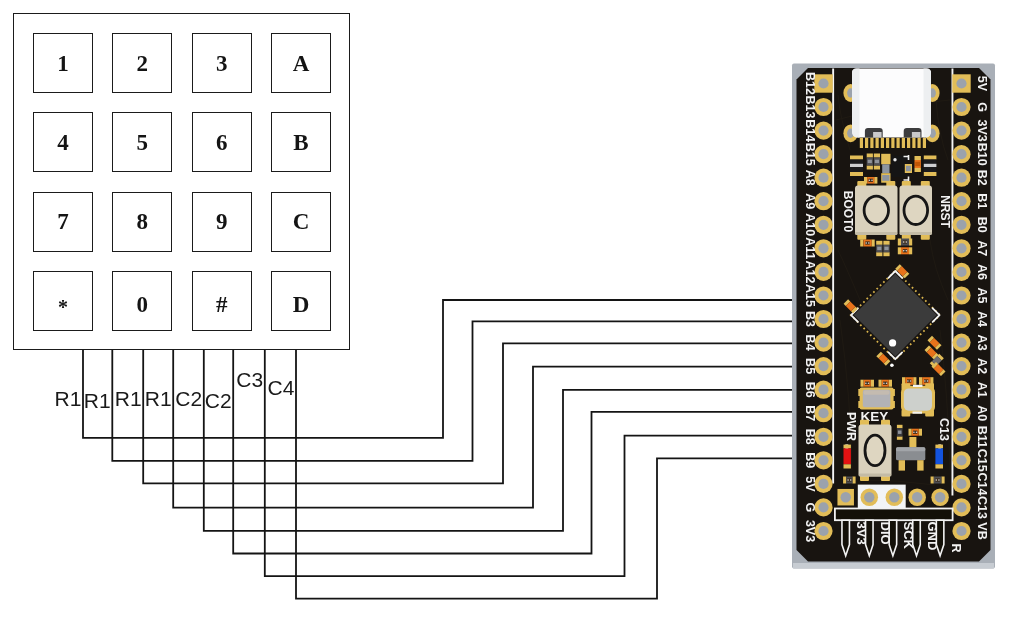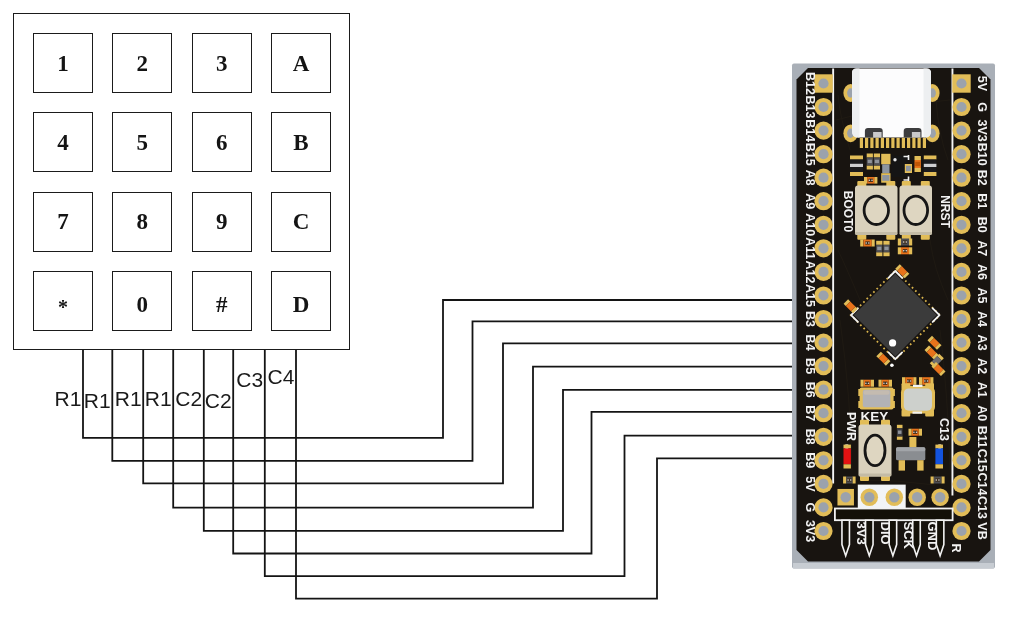--- a/index.html
+++ b/index.html
@@ -464,13 +464,13 @@
 <div class="key" style="left:271.0px;top:271.0px">
     <span style="padding-top:6px">D</span>
   </div>
 <div class="lbl" style="left:68.0px;top:386.5px">R1</div>
 <div class="lbl" style="left:97.3px;top:389.0px">R1</div>
 <div class="lbl" style="left:128.2px;top:386.5px">R1</div>
 <div class="lbl" style="left:158.2px;top:387.2px">R1</div>
 <div class="lbl" style="left:188.8px;top:387.2px">C2</div>
 <div class="lbl" style="left:218.2px;top:389.0px">C2</div>
 <div class="lbl" style="left:249.8px;top:368px">C3</div>
-<div class="lbl" style="left:281.0px;top:365px">C4</div>
+<div class="lbl" style="left:281.0px;top:376px">C4</div>
 
 </body></html>

